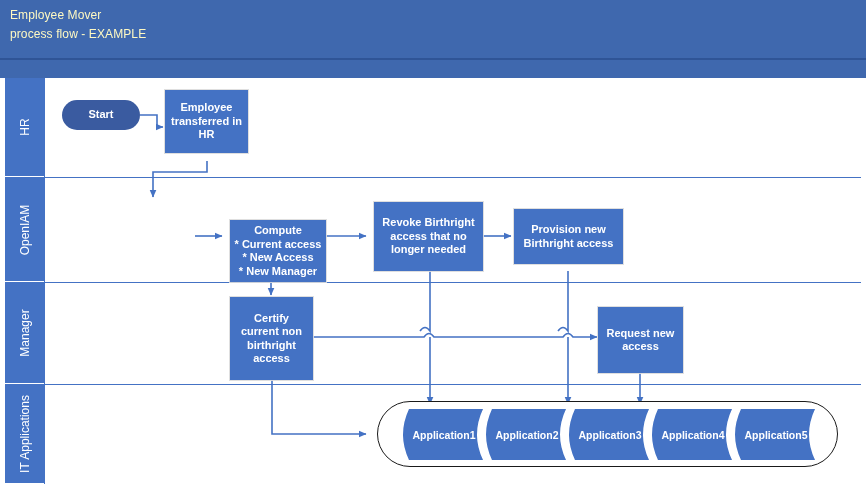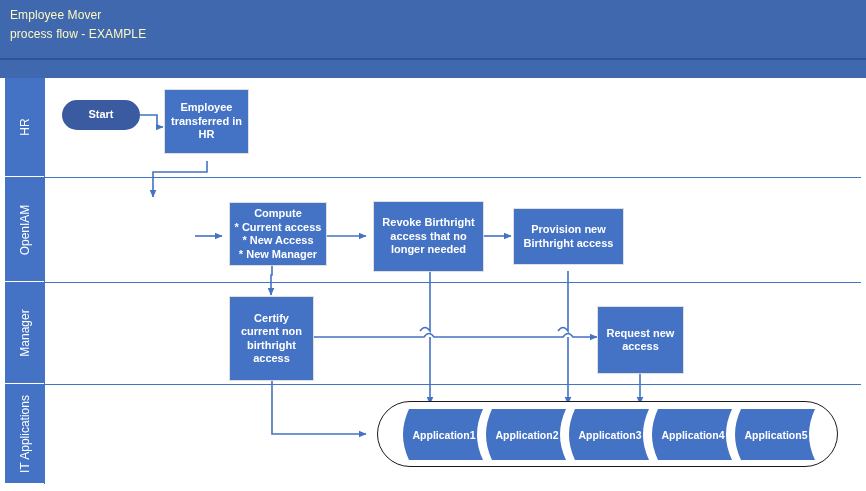--- a/index.html
+++ b/index.html
@@ -250,21 +250,21 @@
 
   <div id="shapes">
 
     <div class="node start" style="left:62px;top:100px;width:78px;height:30px;">Start</div>
 
     <div class="node" style="left:165px;top:90px;width:83px;height:63px;">Employee
 transferred in
 HR</div>
 
 
-    <div class="node" style="left:230px;top:203px;width:96px;height:62px;">Compute
+    <div class="node" style="left:230px;top:220px;width:96px;height:62px;">Compute
 * Current access
 * New Access
 * New Manager</div>
 
     <div class="node" style="left:514px;top:209px;width:109px;height:55px;">Provision new
 Birthright access</div>
 
     <div class="node" style="left:374px;top:202px;width:109px;height:69px;">Revoke Birthright
 access that no
 longer needed</div>

